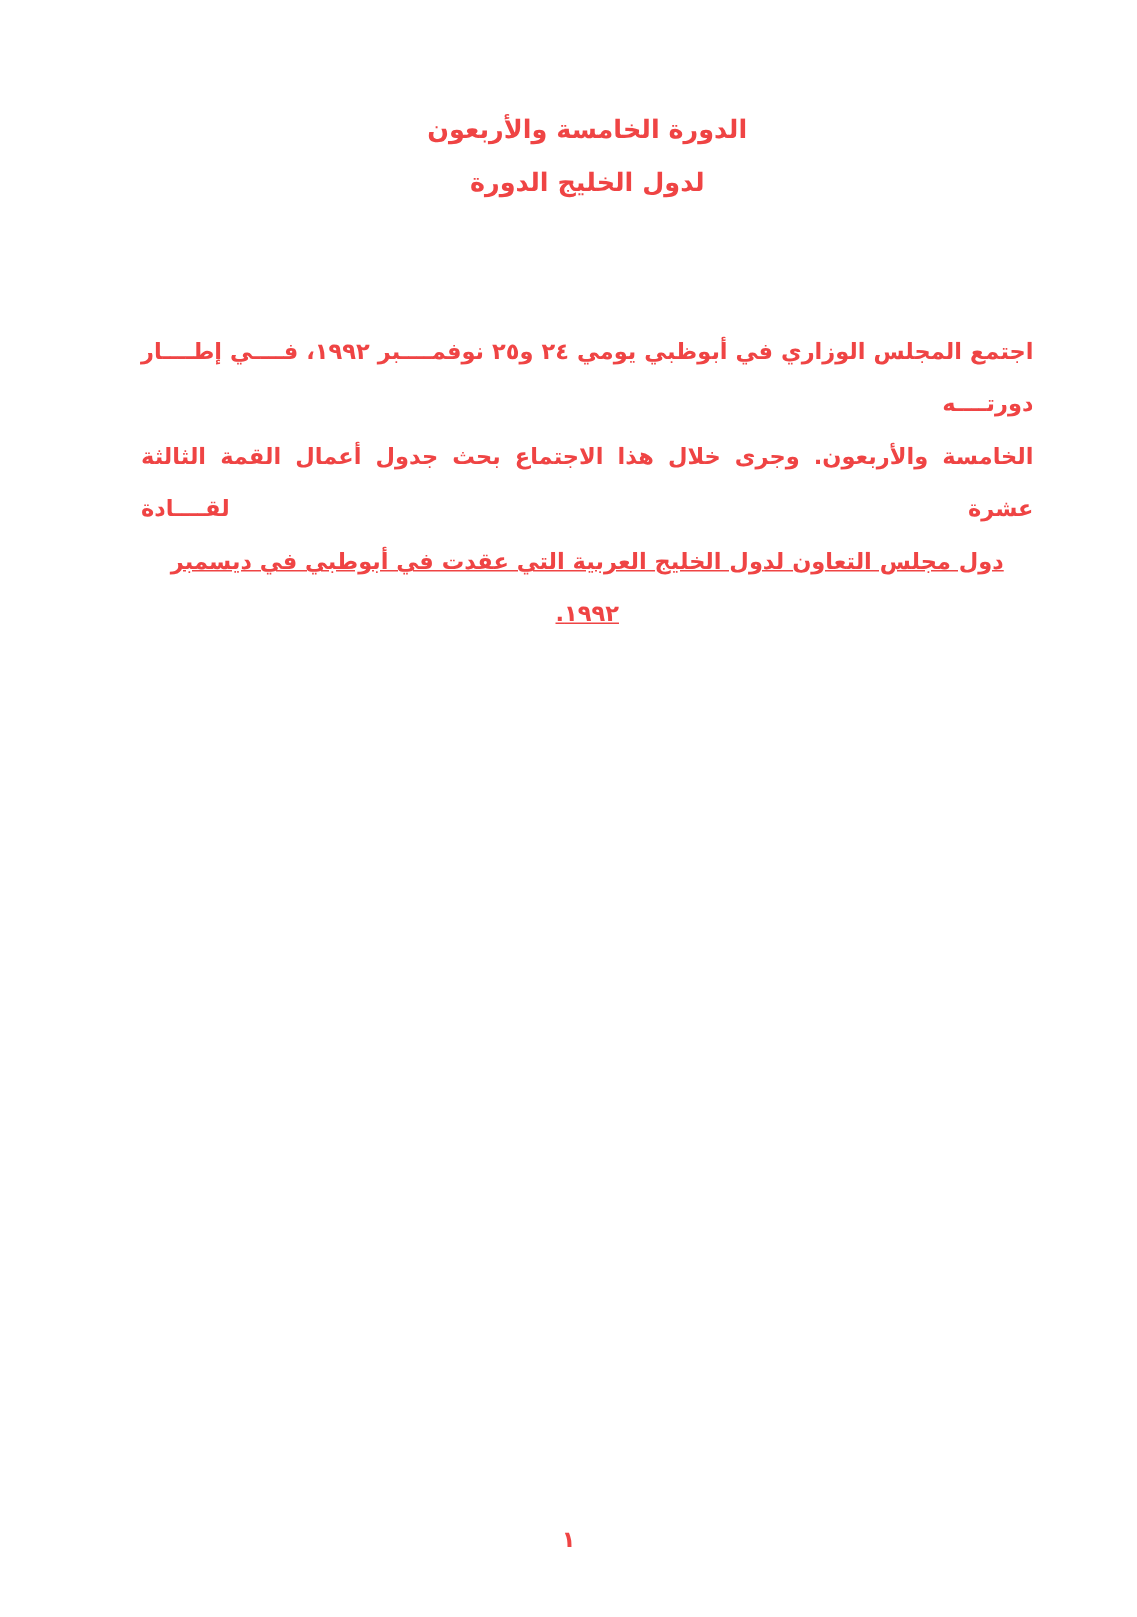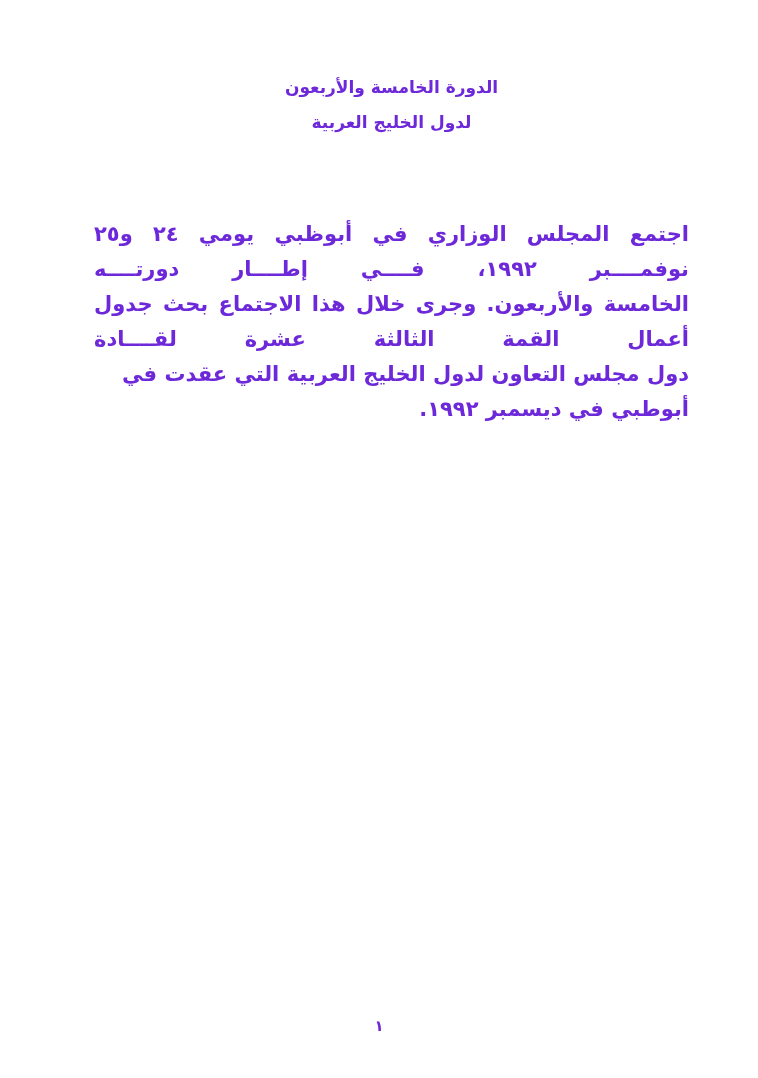--- a/index.html
+++ b/index.html
@@ -5,21 +5,21 @@
   html, body {
     margin: 0;
     padding: 0;
     background: #ffffff;
   }
   .page {
     position: relative;
     width: 758px;
     height: 1078px;
     background: #ffffff;
-    color: #6d28d9;
+    color: #ef4444;
     font-family: "DejaVu Sans", sans-serif;
     font-weight: bold;
     overflow: hidden;
     direction: rtl;
   }
   .heading {
     position: absolute;
     top: 70px;
     right: 69px;
     left: 94px;
@@ -28,52 +28,53 @@
     line-height: 35px;
   }
   .heading-line {
     white-space: nowrap;
   }
   .paragraph {
     position: absolute;
     top: 217px;
     right: 69px;
     left: 94px;
-    font-size: 21px;
+    font-size: 15px;
     line-height: 35px;
   }
   .para-line {
     direction: rtl;
   }
   .para-line.justified {
     text-align: justify;
     text-align-last: justify;
     text-justify: inter-word;
   }
   .para-line.last-line {
-    text-align: right;
+    text-align: center;
+    text-decoration: underline;
   }
   .footer {
     position: absolute;
     top: 1015px;
     left: 0;
     width: 100%;
     text-align: center;
     font-size: 15px;
     line-height: 22px;
   }
 </style>
 </head>
 <body>
 
 <div class="page">
 
   <div class="heading">
     <div class="heading-line">الدورة الخامسة والأربعون</div>
-    <div class="heading-line">لدول الخليج العربية</div>
+    <div class="heading-line">لدول الخليج الدورة</div>
   </div>
 
   <div class="paragraph">
     <div class="para-line justified">اجتمع المجلس الوزاري في أبوظبي يومي ٢٤ و٢٥ نوفمــــبر ١٩٩٢، فــــي إطــــار دورتــــه</div>
     <div class="para-line justified">الخامسة والأربعون. وجرى خلال هذا الاجتماع بحث جدول أعمال القمة الثالثة عشرة لقــــادة</div>
     <div class="para-line last-line">دول مجلس التعاون لدول الخليج العربية التي عقدت في أبوطبي في ديسمبر ١٩٩٢.</div>
   </div>
 
   <div class="footer">
     <span>١</span>

